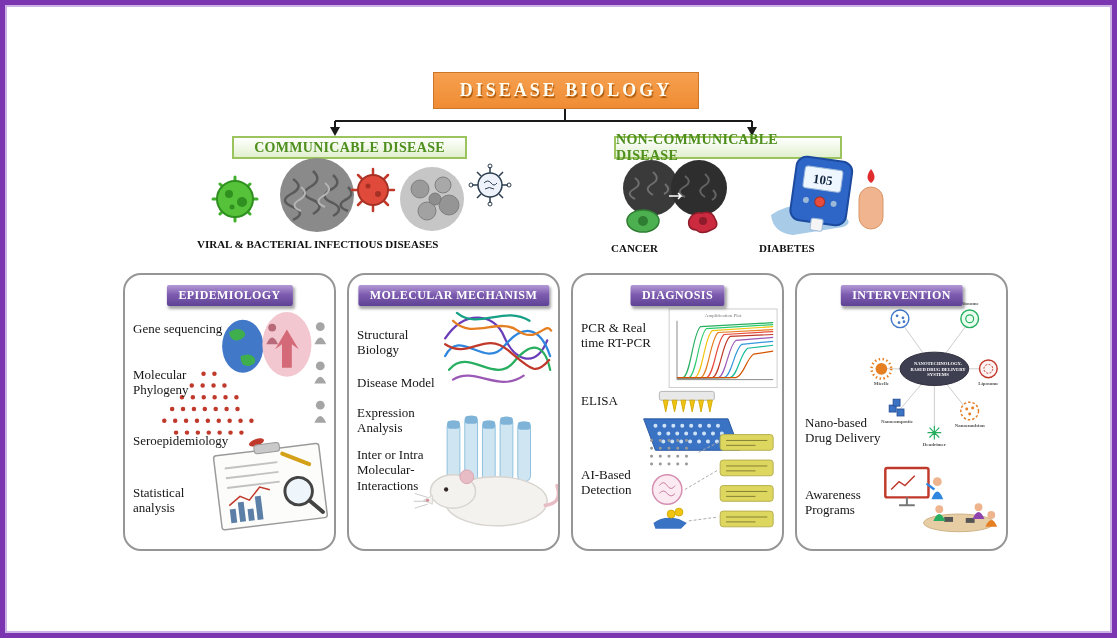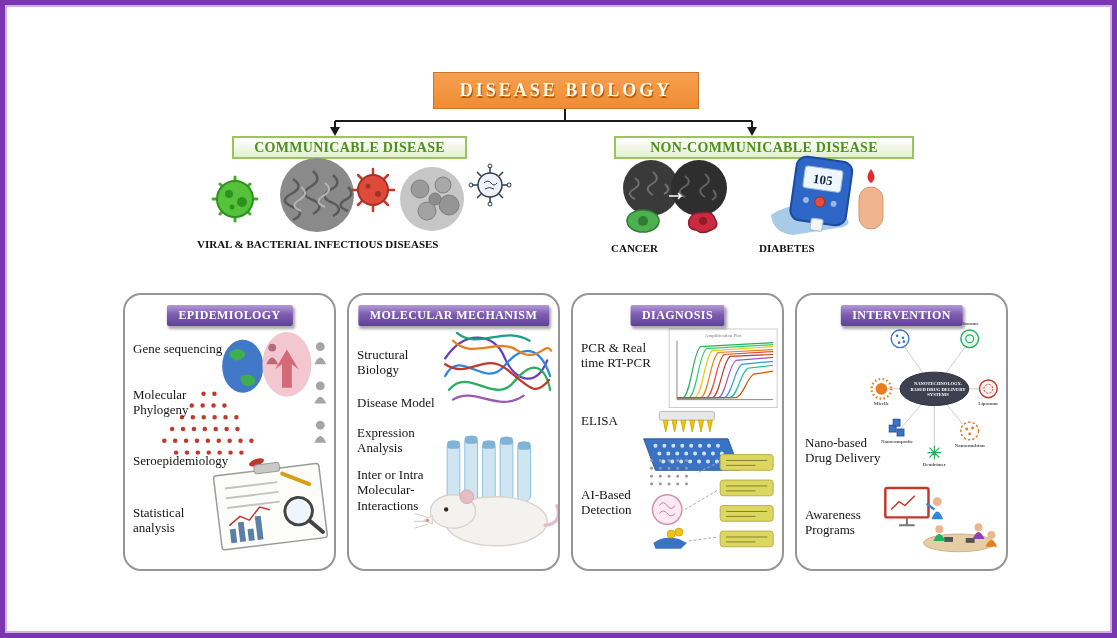--- a/index.html
+++ b/index.html
@@ -8,28 +8,28 @@
     font-family:"Liberation Serif","DejaVu Serif",serif;overflow:hidden;}
   .overlay{position:absolute;left:0;top:0;width:1117px;height:638px;pointer-events:none;}
   .title-box{position:absolute;left:428px;top:67px;width:264px;height:35px;
     background:linear-gradient(180deg,#f6a050,#ef8c33);border:1.5px solid #c9762a;
     display:flex;align-items:center;justify-content:center;font-weight:bold;font-size:18px;
     letter-spacing:3px;color:#fffdf2;text-shadow:1px 2px 1px rgba(150,75,0,.85);}
   .green-box{position:absolute;height:23px;background:linear-gradient(180deg,#ffffff,#e2f0cf);
     border:2px solid #9cc45e;box-sizing:border-box;display:flex;align-items:center;justify-content:center;
     font-weight:bold;font-size:14px;color:#4e8f1e;letter-spacing:.3px;}
   .box-comm{left:227px;top:131px;width:235px;}
-  .box-noncomm{left:609px;top:131px;width:300px;}
+  .box-noncomm{left:609px;top:131px;width:228px;}
   .art{position:absolute;}
   .caption{position:absolute;font-weight:bold;font-size:11px;color:#111;text-align:left;}
   .cap-viral{left:192px;top:233px;width:318px;}
   .cap-cancer{left:606px;top:237px;width:132px;}
   .cap-diabetes{left:754px;top:237px;width:136px;}
   .panel{position:absolute;top:268px;width:213px;height:278px;border:2px solid #969696;
-    border-radius:18px;background:#fff;box-sizing:border-box;margin-top:20px;}
+    border-radius:18px;background:#fff;box-sizing:border-box;}
   .panel-art{position:absolute;left:0;top:0;width:209px;height:274px;}
   .panel-header{position:absolute;top:10px;left:50%;transform:translateX(-50%);
     background:linear-gradient(180deg,#b39ad6 0%,#7e5db0 45%,#5e4195 100%);color:#fff;
     font-weight:bold;font-size:12px;letter-spacing:.4px;padding:3px 12px;border-radius:2px;
     box-shadow:1.5px 2.5px 3px rgba(0,0,0,.35);white-space:nowrap;}
   .item{position:absolute;font-weight:normal;font-size:13px;line-height:1.18;color:#151515;}
   .nano-center{position:absolute;left:111px;top:86px;width:60px;font-size:4.6px;font-weight:bold;
     color:#ffffff;text-align:center;line-height:1.25;}
 </style>
 </head>

